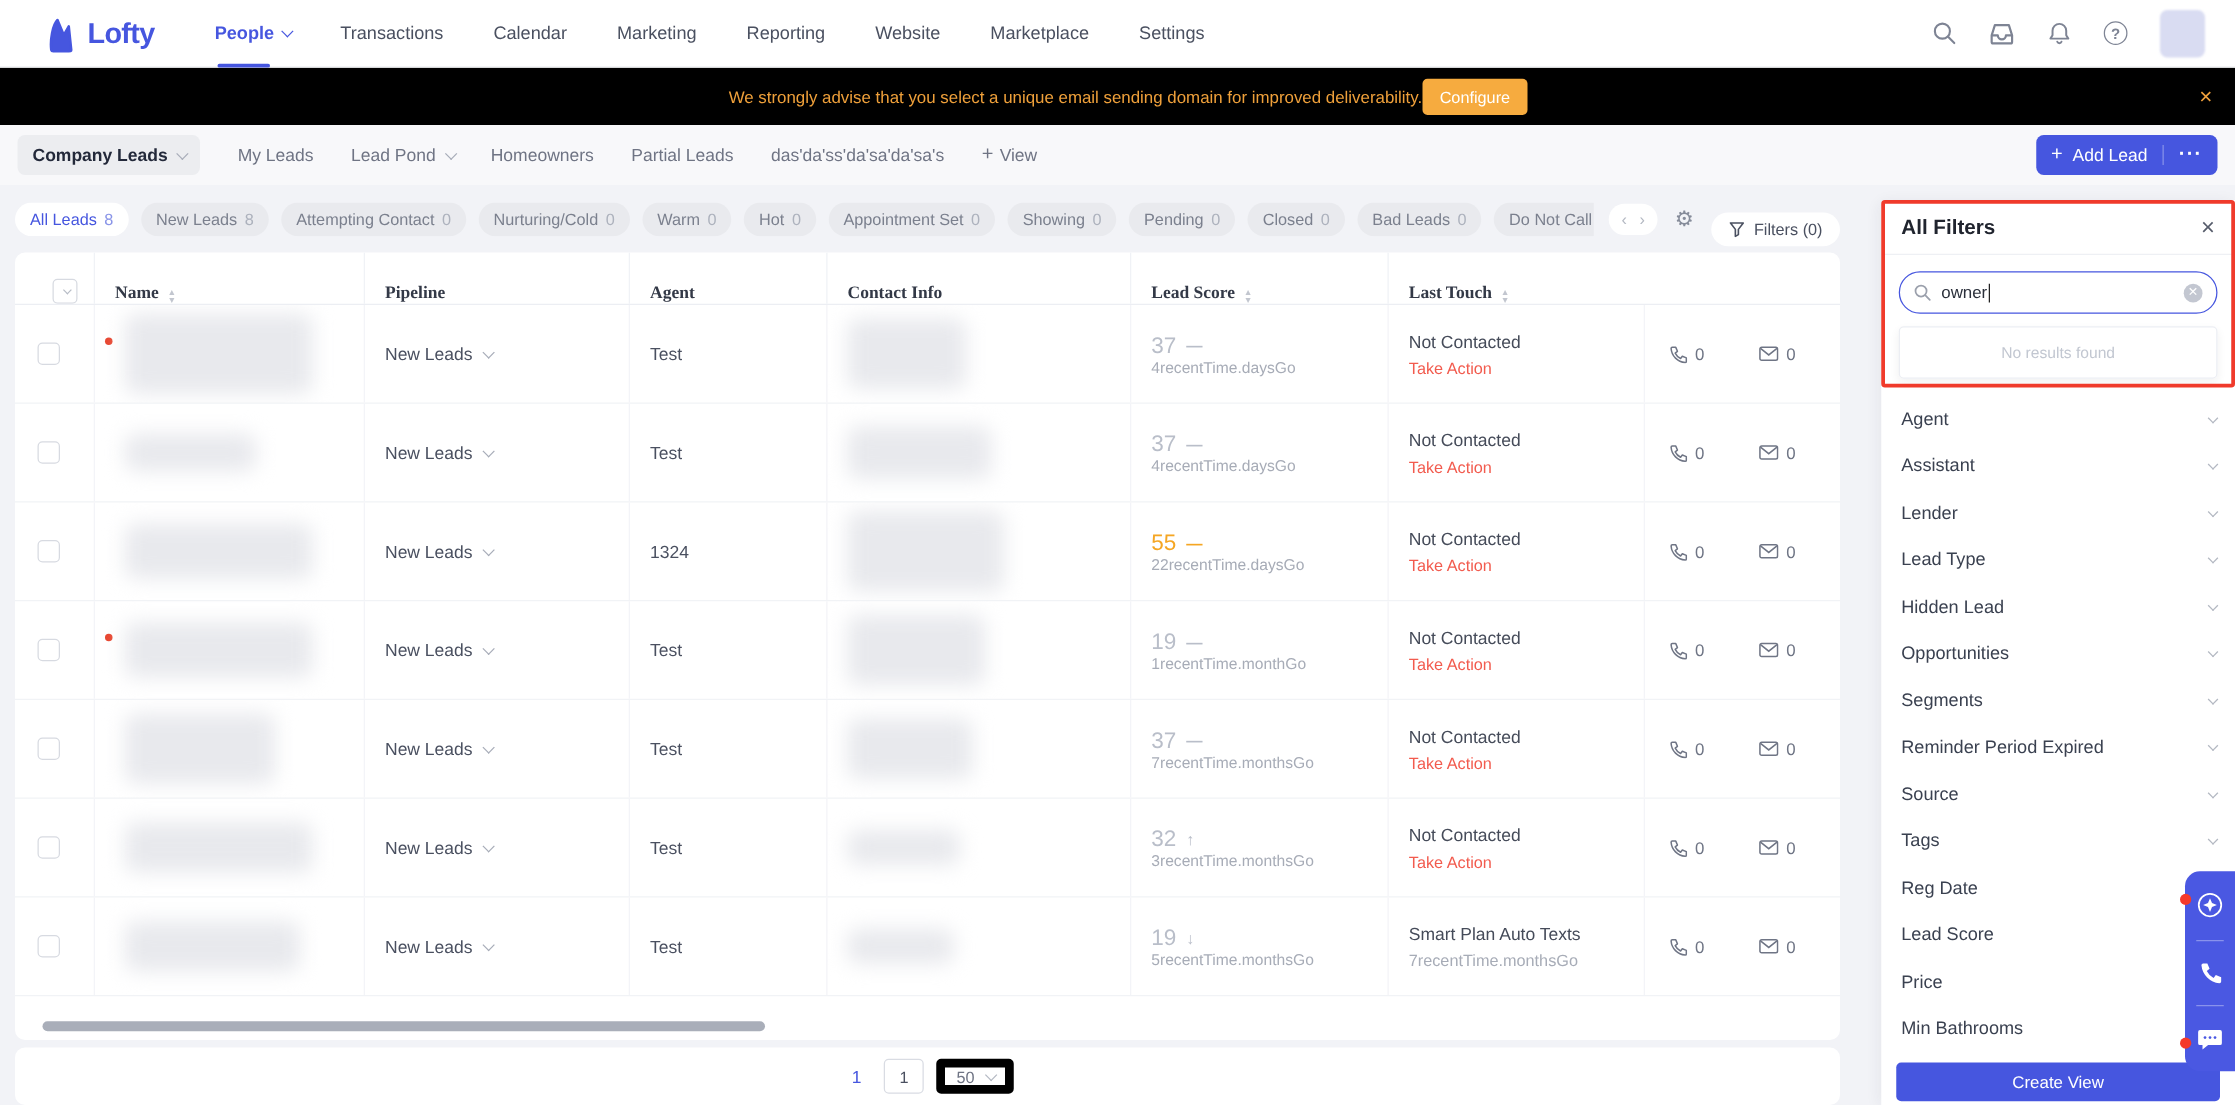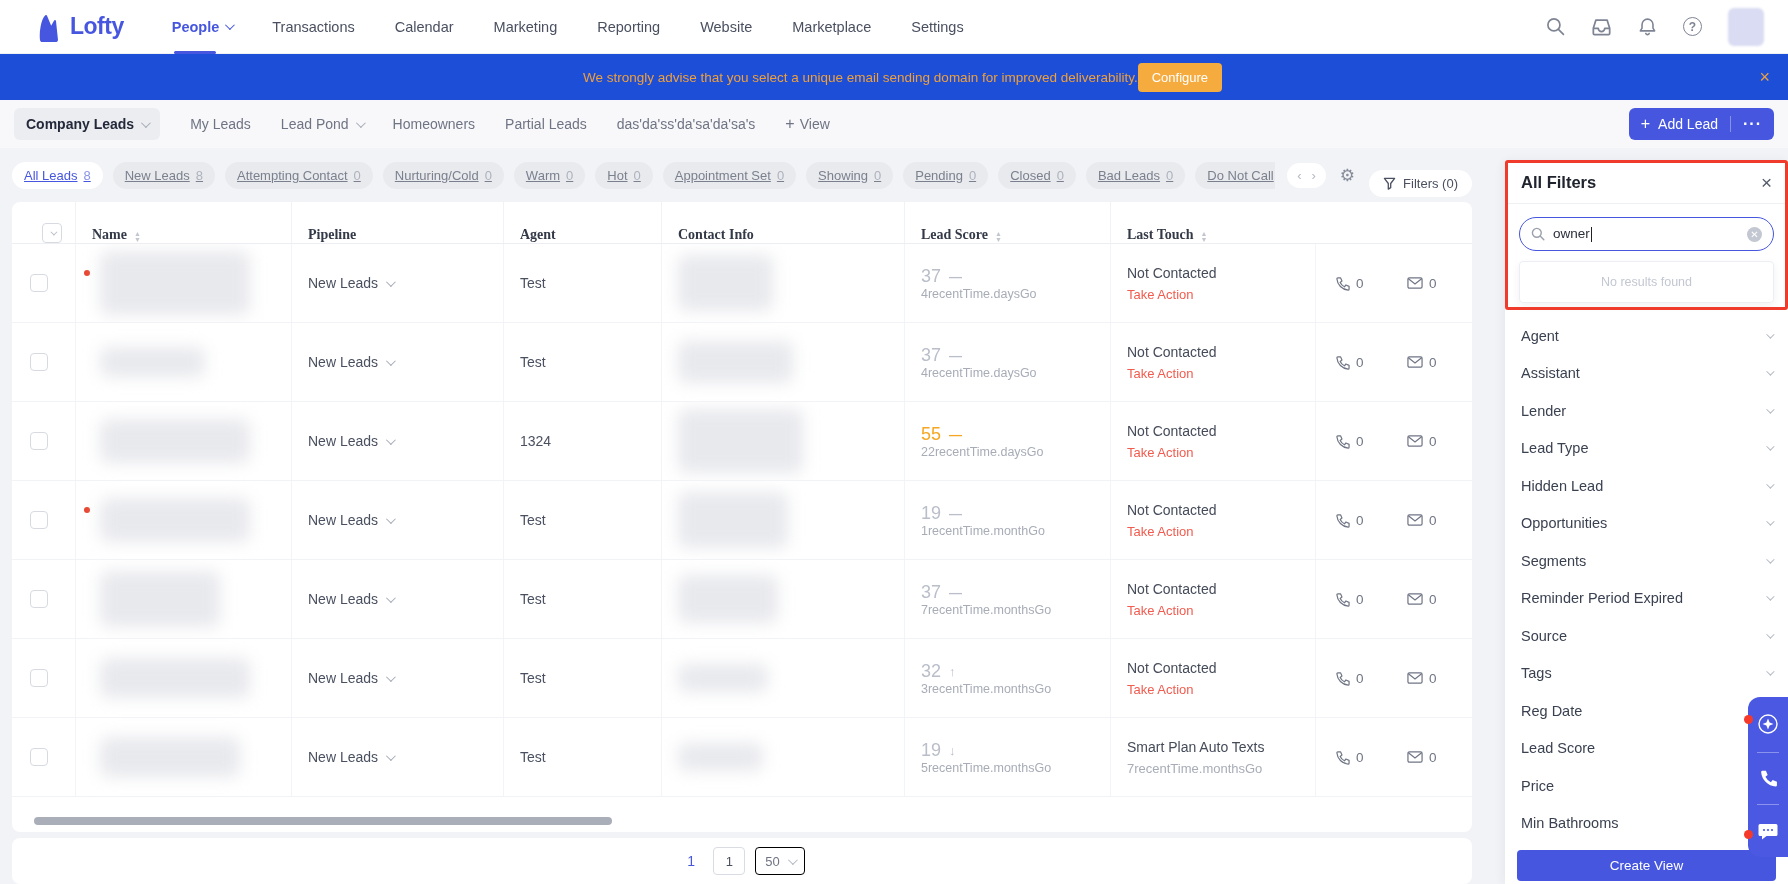--- a/index.html
+++ b/index.html
@@ -14,21 +14,21 @@
   .nav-items { display:flex; align-items:center; gap:40px; }
   .nav-item { font-size:14.5px; color:#4A5060; cursor:pointer; display:flex; align-items:center; gap:6px; height:54px; position:relative; }
   .nav-item.active { color:#4656DF; font-weight:bold; }
   .nav-item.active::after { content:""; position:absolute; bottom:0; left:2px; width:42px; height:3px; background:#4656DF; border-radius:2px; }
   .chev { width:7px; height:7px; border-right:1.5px solid currentColor; border-bottom:1.5px solid currentColor; transform:rotate(45deg) translateY(-2px); display:inline-block; }
   .nav-right { margin-left:auto; display:flex; align-items:center; gap:26px; color:#7E8494; }
   .help-circle { width:19px; height:19px; border:1.6px solid #7E8494; border-radius:50%; font-size:12px; font-weight:bold; display:flex; align-items:center; justify-content:center; }
   .avatar { width:36px; height:38px; border-radius:6px; background:#D9DCF2; filter:blur(1px); }
 
   
-  .banner { height:46px; background:#1d4ed8; display:flex; align-items:center; justify-content:center; position:relative;padding-left:17px; }
+  .banner { height:46px; background:#000000; display:flex; align-items:center; justify-content:center; position:relative;padding-left:17px; }
   .banner-text { font-size:13.5px; color:#EFA03A; }
   .banner-btn { background:#F6AB3F; color:#fff; font-size:13px; border:none; border-radius:4px; padding:7px 14px; cursor:pointer; }
   .banner-close { position:absolute; right:18px; color:#F0A03C; font-size:18px; cursor:pointer; }
 
   
   .viewsbar { height:48px; background:#F8F8FA; display:flex; align-items:center; padding:0 14px; gap:30px; }
   .view-tab { font-size:14px; color:#6F7484; cursor:pointer; display:flex; align-items:center; gap:7px; white-space:nowrap; }
   .view-tab .chev { border-color:#A7ACB8; }
   .view-tab.selected { background:#ECEDF0; color:#23293A; font-weight:bold; padding:8px 12px; border-radius:6px; }
   .add-view { font-size:14px; color:#6F7484; display:flex; align-items:center; gap:5px; cursor:pointer; }
@@ -36,21 +36,21 @@
   .viewsbar-right { margin-left:auto; display:flex; align-items:center; }
   .add-lead-btn { background:#4656DF; color:#fff; border:none; border-radius:6px; height:32px; display:flex; align-items:center; padding:0 12px; gap:8px; font-size:14px; cursor:pointer; }
   .add-lead-btn .divider { width:1px; height:16px; background:rgba(255,255,255,.35); margin:0 4px; }
   .add-lead-btn .more { font-size:16px; letter-spacing:1px; font-weight:bold; }
 
   
   .main { position:absolute; left:12px; top:160px; width:1460px; }
 
   .chips-row { display:flex; align-items:center; height:30px; }
   .chips-scroll { flex:1; display:flex; gap:10px; overflow:hidden; white-space:nowrap; align-items:center; }
-  .chip { background:#E9EAEE; border-radius:14px; padding:6px 12px; font-size:13px; color:#7B808E; display:inline-flex; gap:6px; align-items:center; cursor:pointer; flex:0 0 auto;text-decoration:underline; }
+  .chip { background:#E9EAEE; border-radius:14px; padding:6px 12px; font-size:13px; color:#7B808E; display:inline-flex; gap:6px; align-items:center; cursor:pointer; flex:0 0 auto; }
   .chip .cnt { color:#ADB2BD; }
   .chip.active { background:#fff; color:#4656DF; }
   .chip.active .cnt { color:#8A95E8; }
   .chips-controls { display:flex; align-items:center; gap:14px; margin-left:12px; flex:0 0 auto; }
   .pager-pill { background:#fff; border-radius:14px; padding:5px 10px; color:#B3B8C2; font-size:13px; display:flex; gap:10px; cursor:pointer; }
   .gear { color:#868C9A; font-size:17px; cursor:pointer; }
   .filters-pill { background:#fff; border-radius:15px; padding:6px 14px; font-size:13px; color:#4A5060; display:flex; align-items:center; gap:7px; cursor:pointer;margin-top:16px; }
 
   
   .card { margin-top:12px; background:#fff; border-radius:8px; position:relative; height:630px; overflow:hidden; }
@@ -83,21 +83,21 @@
   .touch-sub.gray { color:#A7ACB7; }
   .comm { flex-direction:row !important; align-items:center; gap:10px; display:flex; color:#6F7585; font-size:13.5px; }
   .comm .pair { display:flex; align-items:center; gap:6px; width:62px; }
 
   .hscroll { position:absolute; left:22px; bottom:7px; width:578px; height:8px; background:#A9AEB9; border-radius:4px; cursor:grab; }
 
   
   .pagebar { margin-top:6px; background:#fff; border-radius:8px; height:46px; display:flex; align-items:center; justify-content:center; gap:10px; }
   .page-current { color:#4656DF; font-size:14px; width:24px; text-align:center; cursor:pointer; }
   .page-input { width:32px; height:28px; border:1px solid #D9DCE3; border-radius:4px; text-align:center; font-size:13px; color:#4A5060; font-family:"Liberation Sans",sans-serif; }
-  .page-size { height:28px; border:1px solid #000000; border-radius:4px; display:flex; align-items:center; padding:0 9px; gap:8px; font-size:13px; color:#6F7484; cursor:pointer; }
+  .page-size { height:28px; border:7px solid #000000; border-radius:4px; display:flex; align-items:center; padding:0 9px; gap:8px; font-size:13px; color:#6F7484; cursor:pointer; }
   .page-size .chev { border-color:#B3B8C2; }
 
   
   .panel { position:absolute; right:0; top:160px; bottom:0; width:283px; background:#fff; border-radius:8px 0 0 0; box-shadow:-3px 0 10px rgba(40,45,60,.05); z-index:10; }
   .panel-head { display:flex; align-items:center; justify-content:space-between; padding:13px 16px 11px; }
   .panel-title { font-size:16.5px; font-weight:bold; color:#20242E; }
   .panel-close { color:#565C6B; font-size:19px; cursor:pointer; line-height:1; }
   .panel-div { height:1px; background:#EEF0F4; }
   .search-wrap { padding:13px 14px 0; }
   .search-box { height:34px; border:1px solid #4656DF; border-radius:17px; display:flex; align-items:center; padding:0 11px; gap:8px; }

